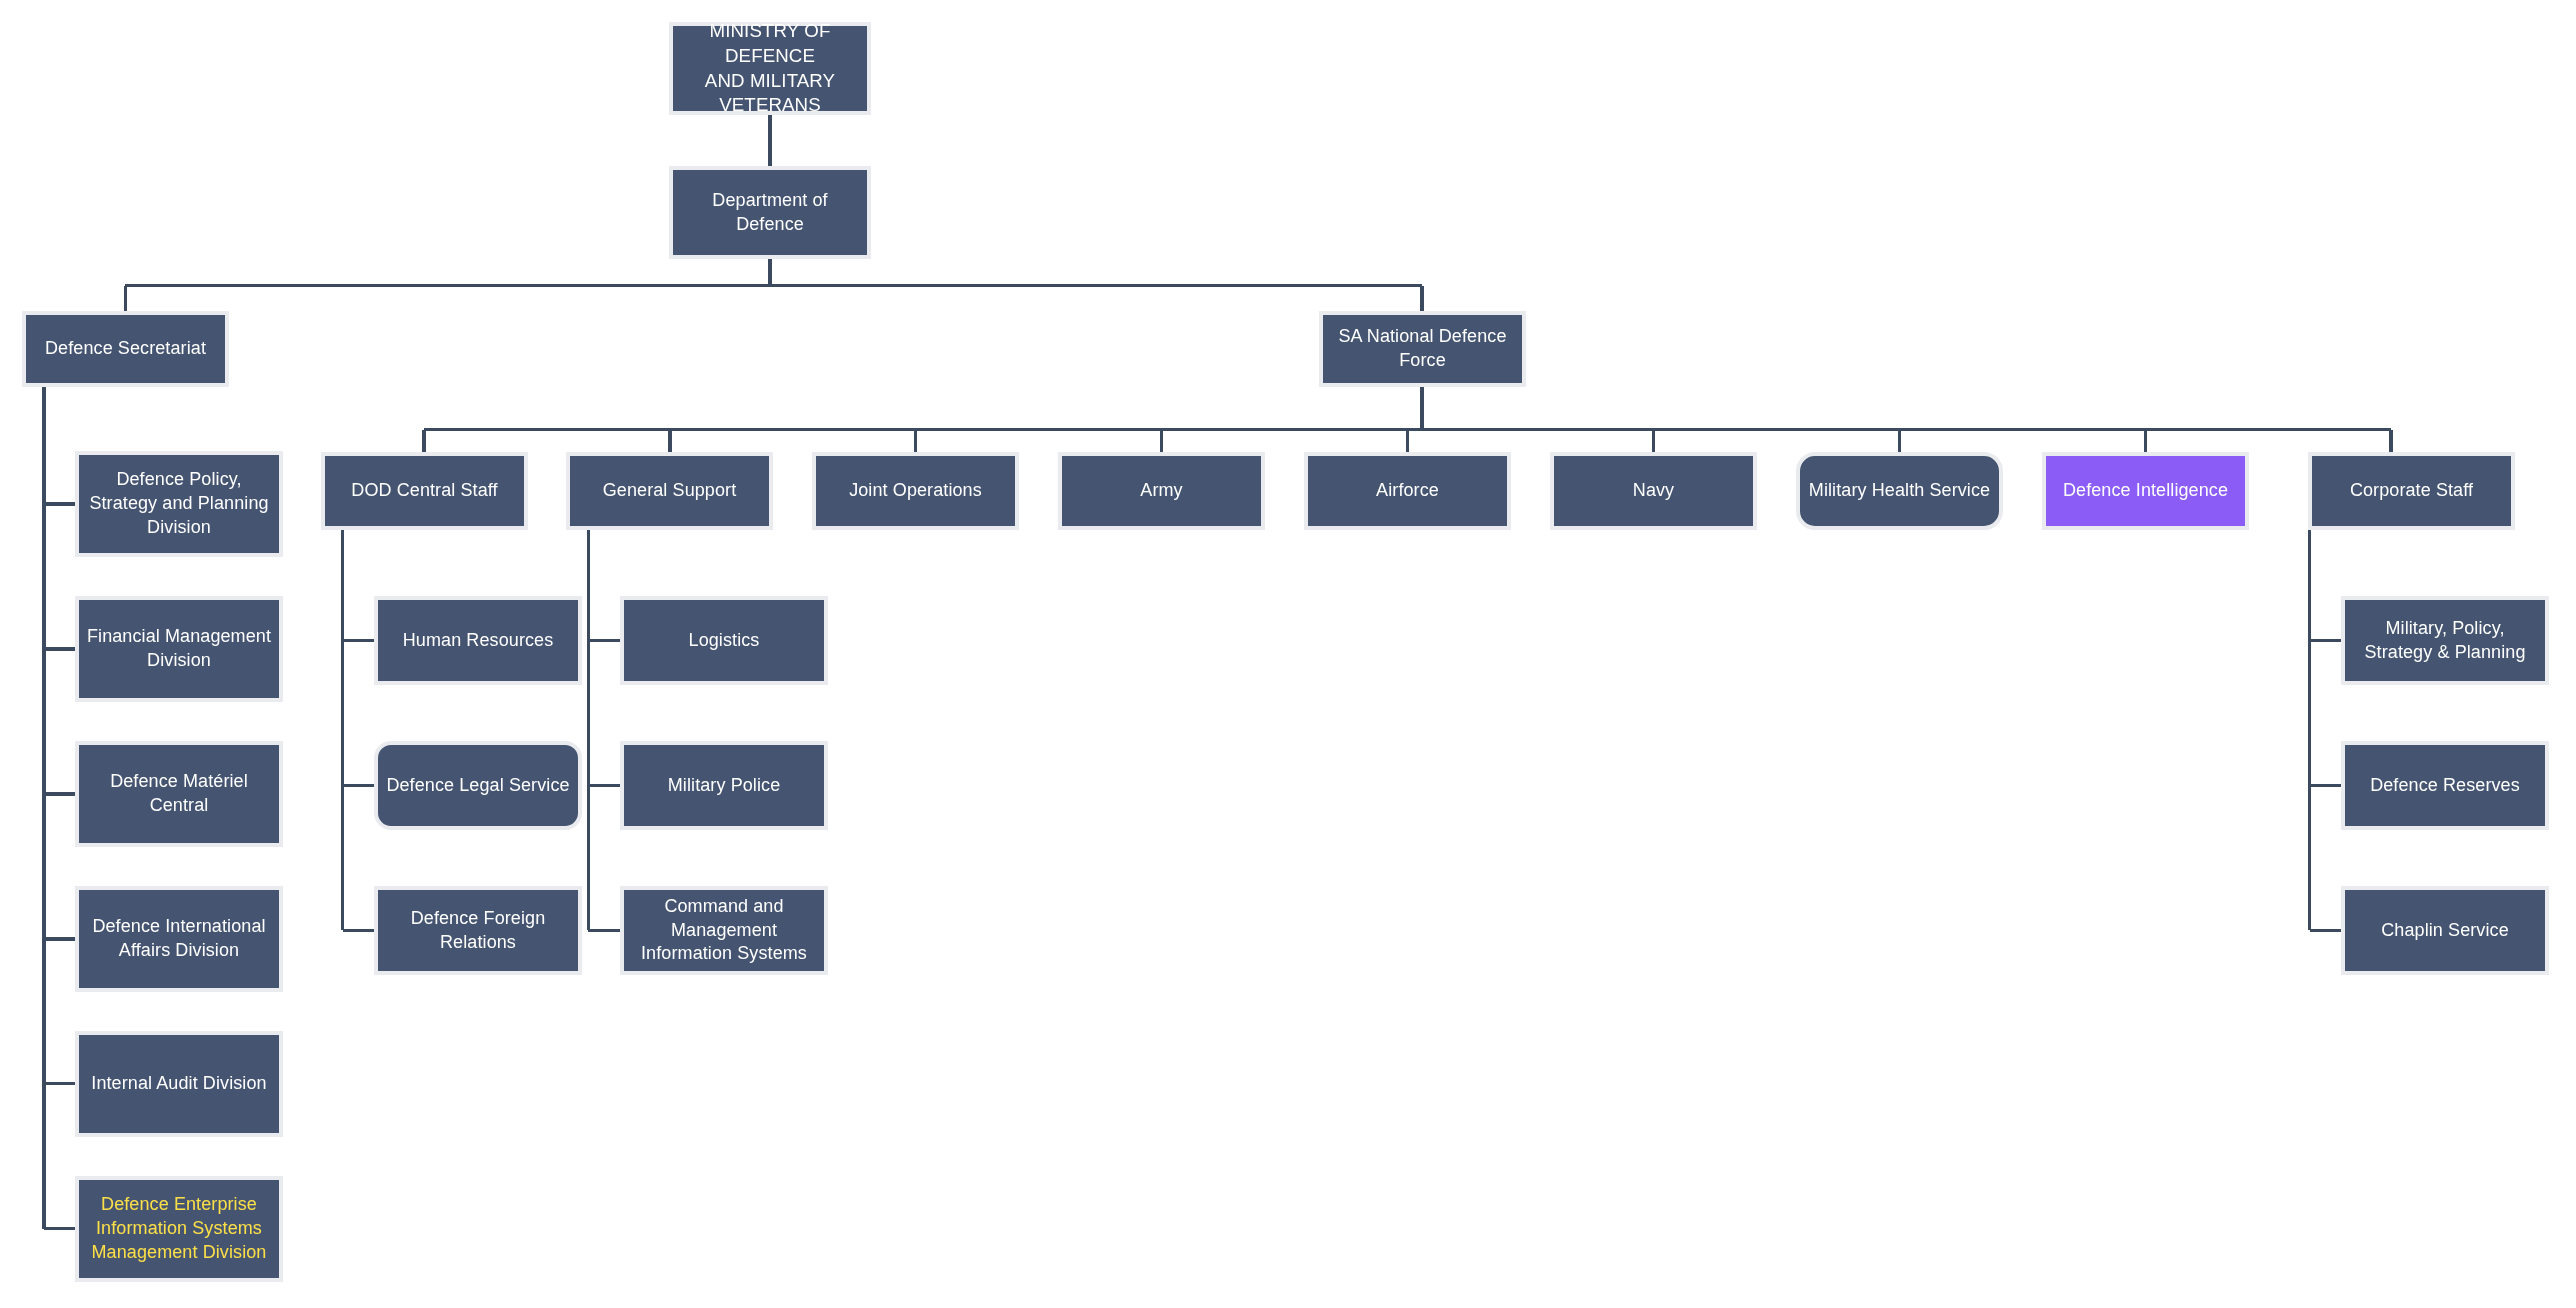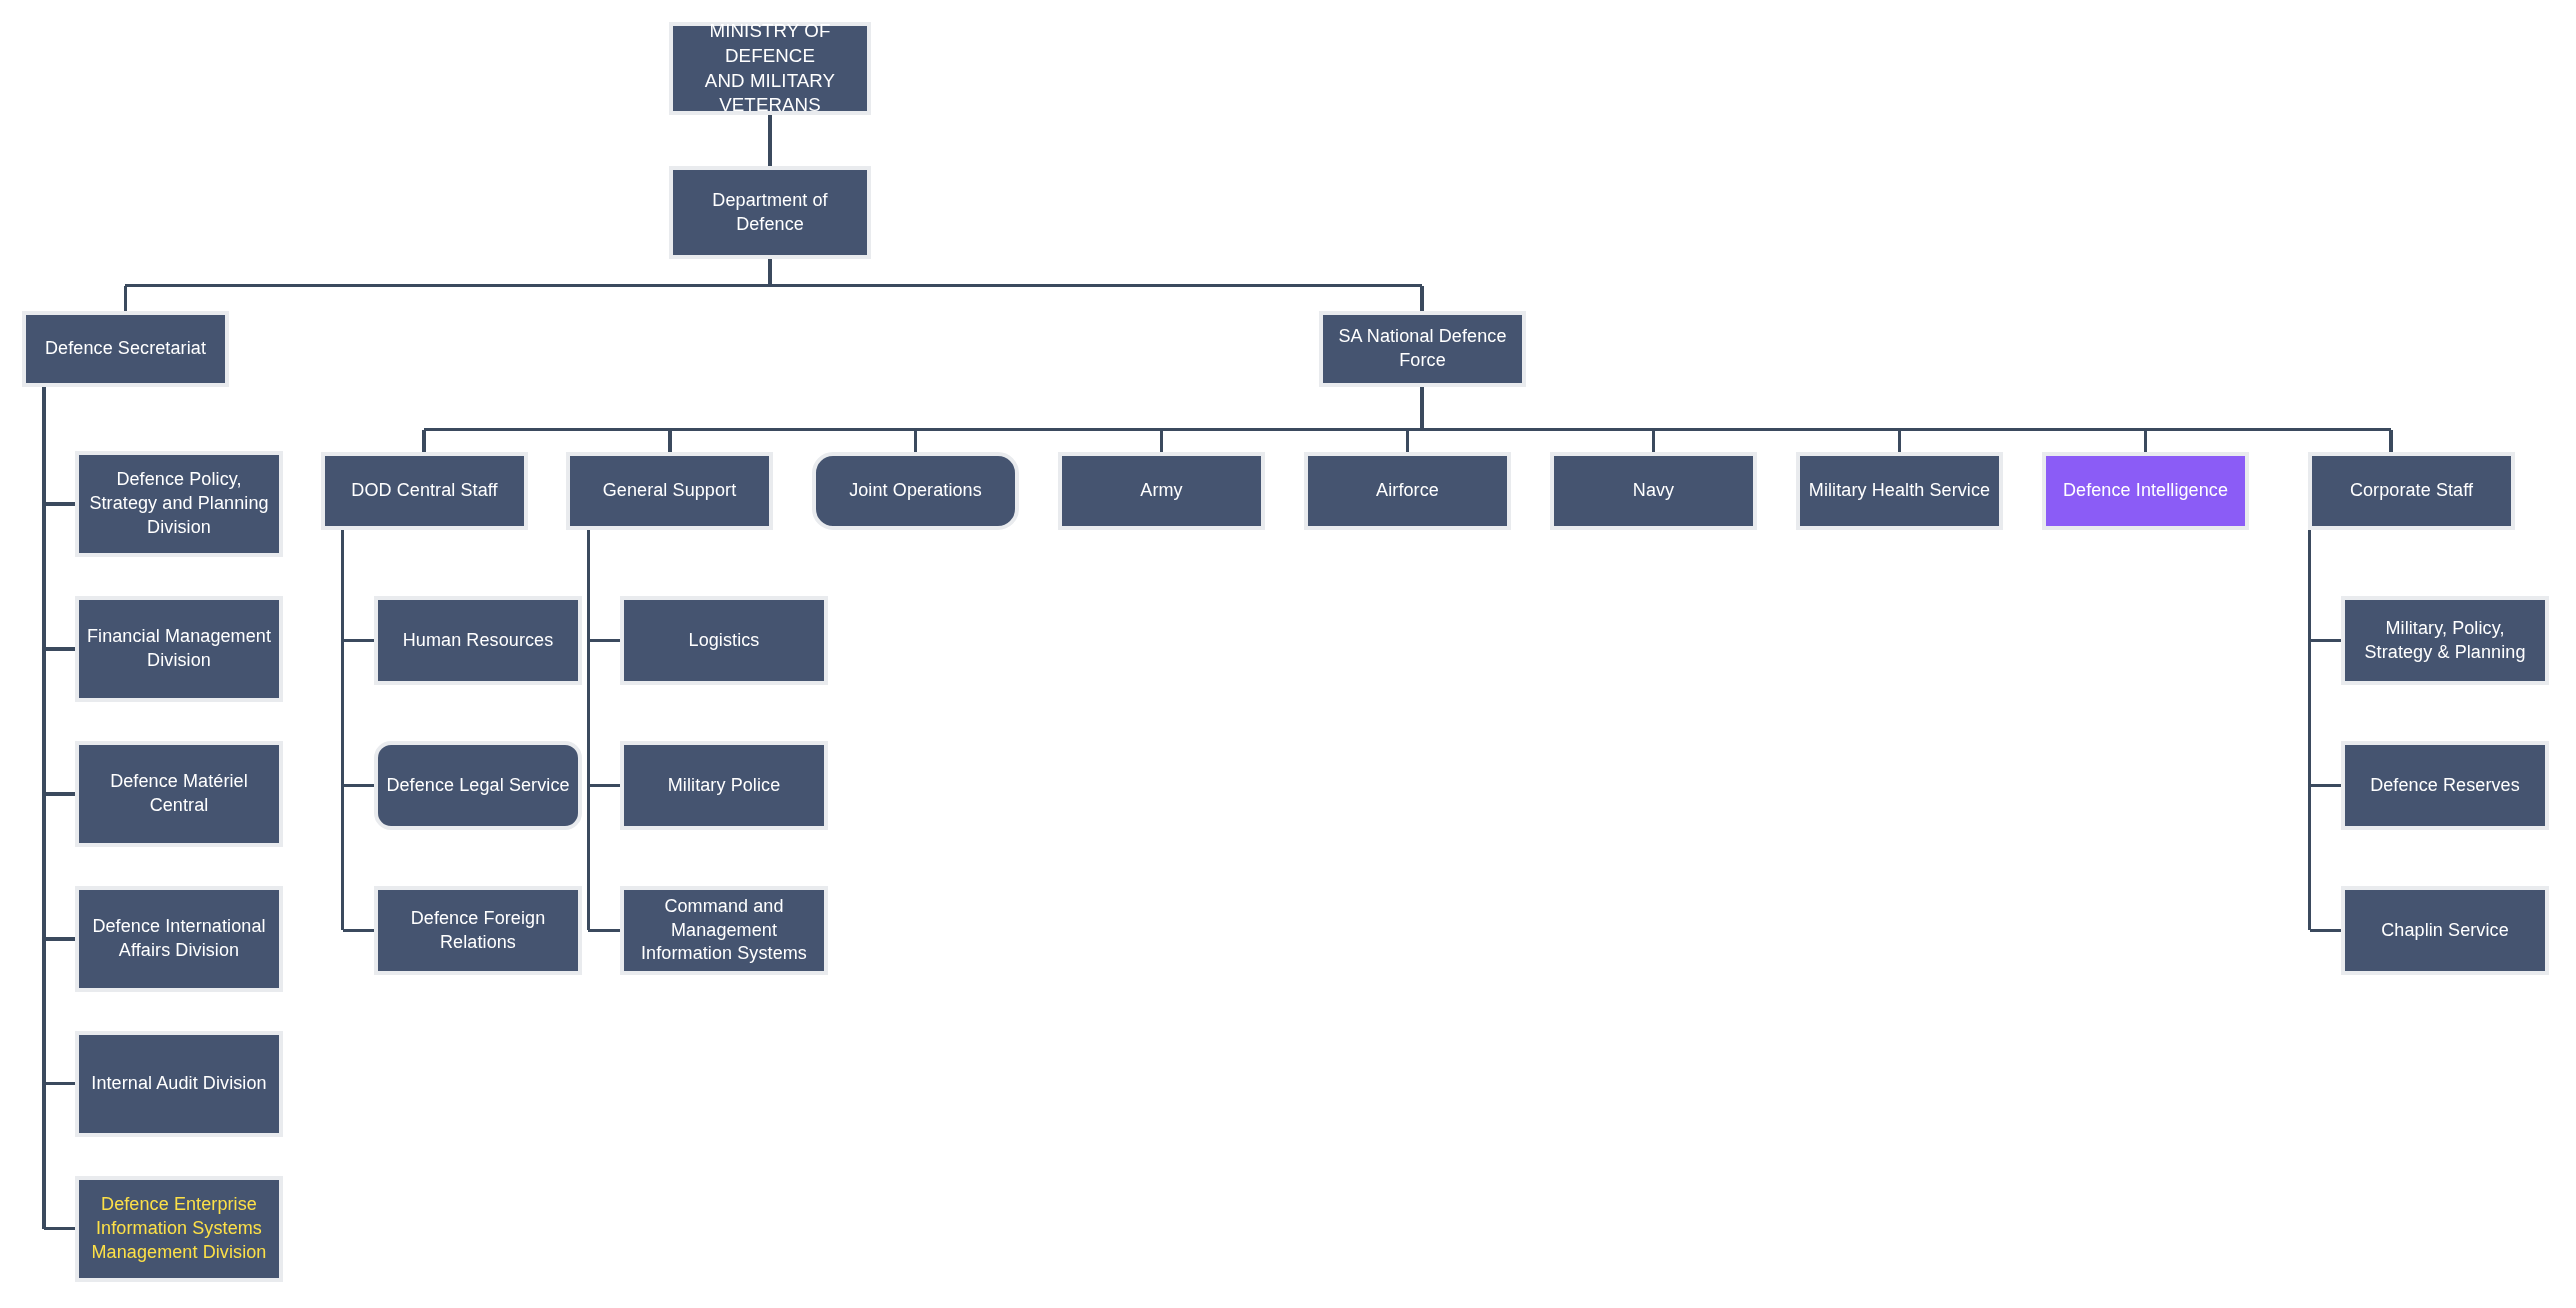--- a/index.html
+++ b/index.html
@@ -133,33 +133,33 @@
         <span class="node-label">Defence Enterprise
 Information Systems
 Management Division</span>
       </div>
       <div class="node" style="left: 321px; top: 452px; width: 207px; height: 78px; background: rgb(69, 84, 112); border-color: rgb(233, 235, 238); color: rgb(255, 255, 255);">
         <span class="node-label">DOD Central Staff</span>
       </div>
       <div class="node" style="left: 566px; top: 452px; width: 207px; height: 78px; background: rgb(69, 84, 112); border-color: rgb(233, 235, 238); color: rgb(255, 255, 255);">
         <span class="node-label">General Support</span>
       </div>
-      <div class="node" style="left: 812px; top: 452px; width: 207px; height: 78px; background: rgb(69, 84, 112); border-color: rgb(233, 235, 238); color: rgb(255, 255, 255); border-radius: 21px;">
+      <div class="node" style="left: 812px; top: 452px; width: 207px; height: 78px; background: rgb(69, 84, 112); border-color: rgb(233, 235, 238); color: rgb(255, 255, 255);">
         <span class="node-label">Joint Operations</span>
       </div>
       <div class="node" style="left: 1058px; top: 452px; width: 207px; height: 78px; background: rgb(69, 84, 112); border-color: rgb(233, 235, 238); color: rgb(255, 255, 255);">
         <span class="node-label">Army</span>
       </div>
       <div class="node" style="left: 1304px; top: 452px; width: 207px; height: 78px; background: rgb(69, 84, 112); border-color: rgb(233, 235, 238); color: rgb(255, 255, 255);">
         <span class="node-label">Airforce</span>
       </div>
       <div class="node" style="left: 1550px; top: 452px; width: 207px; height: 78px; background: rgb(69, 84, 112); border-color: rgb(233, 235, 238); color: rgb(255, 255, 255);">
         <span class="node-label">Navy</span>
       </div>
-      <div class="node" style="left: 1796px; top: 452px; width: 207px; height: 78px; background: rgb(69, 84, 112); border-color: rgb(233, 235, 238); color: rgb(255, 255, 255);">
+      <div class="node" style="left: 1796px; top: 452px; width: 207px; height: 78px; background: rgb(69, 84, 112); border-color: rgb(233, 235, 238); color: rgb(255, 255, 255); border-radius: 19px;">
         <span class="node-label">Military Health Service</span>
       </div>
       <div class="node" style="left: 2042px; top: 452px; width: 207px; height: 78px; background: #8b5cf6; border-color: rgb(233, 235, 238); color: rgb(255, 255, 255);">
         <span class="node-label">Defence Intelligence</span>
       </div>
       <div class="node" style="left: 2288px; top: 452px; width: 207px; height: 78px; background: rgb(69, 84, 112); border-color: rgb(233, 235, 238); color: rgb(255, 255, 255); margin-left: 20px;">
         <span class="node-label">Corporate Staff</span>
       </div>
       <div class="node" style="left: 374px; top: 596px; width: 208px; height: 89px; background: rgb(69, 84, 112); border-color: rgb(233, 235, 238); color: rgb(255, 255, 255);">
         <span class="node-label">Human Resources</span>

